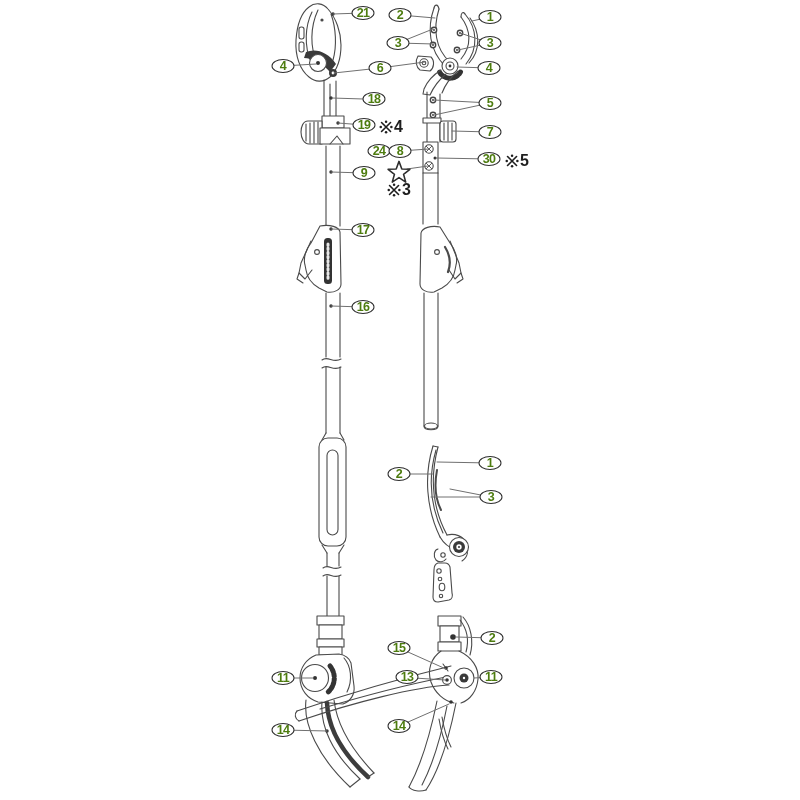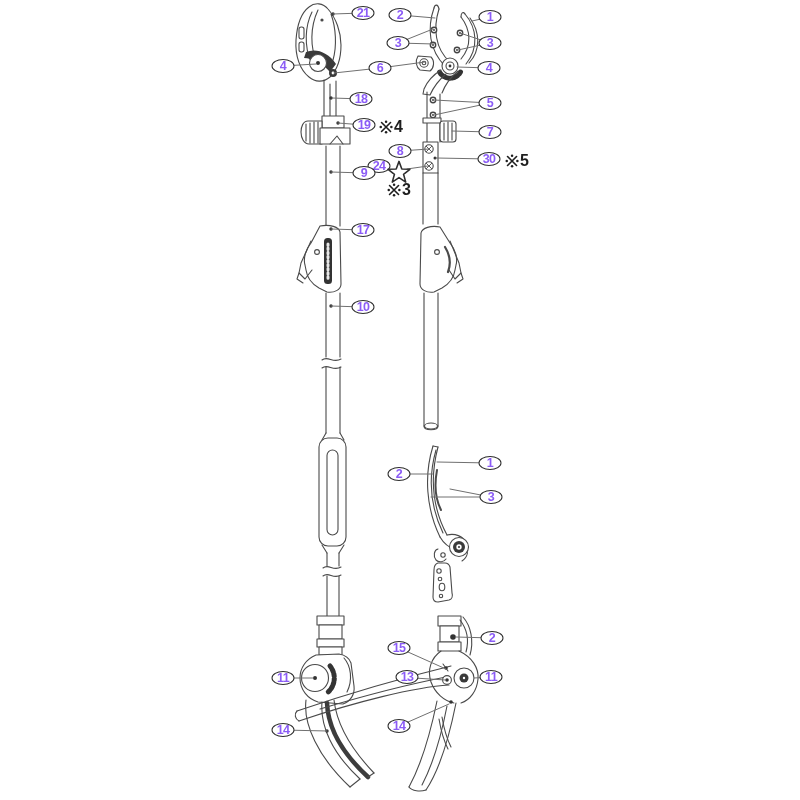--- a/index.html
+++ b/index.html
@@ -3,21 +3,21 @@
 <meta charset="utf-8">
 <style>
   html,body{margin:0;padding:0;background:#fff;}
   .stage{position:relative;width:800px;height:800px;background:#ffffff;overflow:hidden;
          font-family:"Liberation Sans",sans-serif;}
   svg.art{position:absolute;left:0;top:0;}
   .callout{position:absolute;width:23px;height:14px;box-sizing:border-box;
            border:1.8px solid #2e2e2e;border-radius:50%;background:#fff;
            display:flex;align-items:center;justify-content:center;
            transform:translate(-50%,-50%);
-           font:700 12.5px/1 "Liberation Sans",sans-serif;color:#8b5cf6;letter-spacing:-0.6px;text-align:center;}
+           font:700 12.5px/1 "Liberation Sans",sans-serif;color:#4d7c0f;letter-spacing:-0.6px;text-align:center;}
   .mark{position:absolute;display:flex;align-items:center;gap:1px;
         transform:translate(-50%,-50%);
         font:700 16px/1 "Liberation Sans",sans-serif;color:#1e1e1e;}
   .star-wrap{position:absolute;transform:translate(-50%,-50%);line-height:0;}
 </style>
 </head>
 <body>
 
 <div class="stage">
 
@@ -288,49 +288,49 @@
     </div>
   <div class="callout" style="left:283px;top:66px">
       <span>4</span>
     </div>
   <div class="callout" style="left:380px;top:68px">
       <span>6</span>
     </div>
   <div class="callout" style="left:489px;top:68px">
       <span>4</span>
     </div>
-  <div class="callout" style="left:361px;top:99px">
+  <div class="callout" style="left:374px;top:99px">
       <span>18</span>
     </div>
   <div class="callout" style="left:490px;top:103px">
       <span>5</span>
     </div>
   <div class="callout" style="left:364px;top:125px">
       <span>19</span>
     </div>
   <div class="callout" style="left:490px;top:132px">
       <span>7</span>
     </div>
-  <div class="callout" style="left:379px;top:166px">
+  <div class="callout" style="left:379px;top:151px">
       <span>24</span>
     </div>
   <div class="callout" style="left:400px;top:151px">
       <span>8</span>
     </div>
   <div class="callout" style="left:489px;top:159px">
       <span>30</span>
     </div>
   <div class="callout" style="left:364px;top:173px">
       <span>9</span>
     </div>
   <div class="callout" style="left:363px;top:230px">
       <span>17</span>
     </div>
   <div class="callout" style="left:363px;top:307px">
-      <span>10</span>
+      <span>16</span>
     </div>
   <div class="callout" style="left:490px;top:463px">
       <span>1</span>
     </div>
   <div class="callout" style="left:399px;top:474px">
       <span>2</span>
     </div>
   <div class="callout" style="left:491px;top:497px">
       <span>3</span>
     </div>

